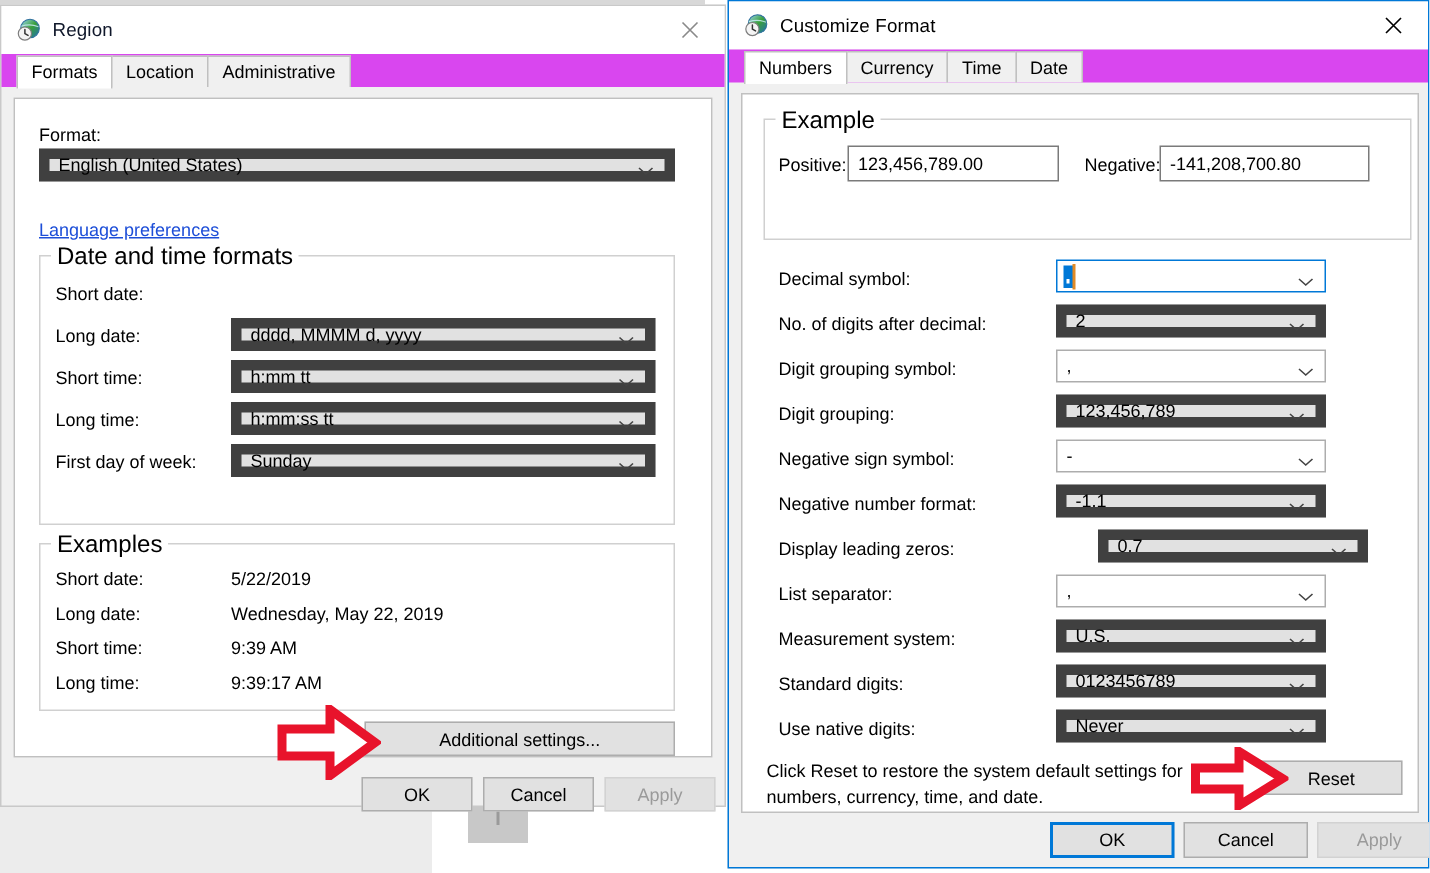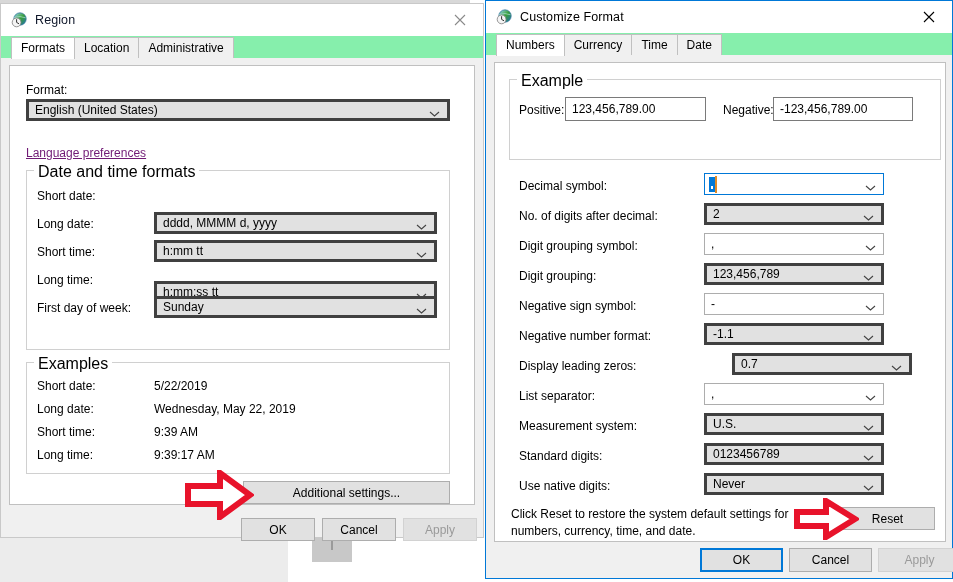--- a/index.html
+++ b/index.html
@@ -87,21 +87,21 @@
   }
   .win-close svg { display: block; }
 
   
   .tabstrip {
     position: relative;
     height: 21px;
     padding-left: 10px;
     display: flex;
     align-items: flex-end;
-    background: #86efac;
+    background: #d946ef;
   }
   .tab {
     box-sizing: border-box;
     height: 21px;
     padding: 0 9px;
     line-height: 20px;
     font-size: 12px;
     border: 1px solid #c0c0c0;
     border-bottom: none;
     background: #f0f0f0;
@@ -126,30 +126,30 @@
 
   
   .label {
     position: absolute;
     font-size: 12px;
     white-space: nowrap;
   }
   .linklabel {
     position: absolute;
     font-size: 12px;
-    color: #701a75;
+    color: #1d4ed8;
     text-decoration: underline;
     cursor: pointer;
     white-space: nowrap;
   }
   .combo {
     position: absolute;
     box-sizing: border-box;
     background: #e1e1e1;
-    border: 3px solid #404040;
+    border: 7px solid #404040;
     font-size: 12px;
     cursor: default;
   }
   .combo .cval {
     position: absolute;
     left: 6px; top: 50%;
     transform: translateY(-50%);
     white-space: nowrap;
   }
   .combo .carrow {
@@ -321,21 +321,21 @@
     <div class="combo" style="left:144px; top:174px; width:283px; height:22px;">
       <span class="cval">h:mm tt</span>
       <span class="carrow">
         <svg width="11" height="7" viewBox="0 0 11 7">
             <path d="M1 1.5 L5.5 5.5 L10 1.5" stroke="#444" stroke-width="1.1" fill="none"></path>
           </svg>
       </span>
     </div>
 
     <span class="label" style="left:27px; top:207px;">Long time:</span>
-    <div class="combo" style="left:144px; top:202px; width:283px; height:22px;margin-top:13px;">
+    <div class="combo" style="left:144px; top:202px; width:283px; height:22px;">
       <span class="cval">h:mm:ss tt</span>
       <span class="carrow">
         <svg width="11" height="7" viewBox="0 0 11 7">
             <path d="M1 1.5 L5.5 5.5 L10 1.5" stroke="#444" stroke-width="1.1" fill="none"></path>
           </svg>
       </span>
     </div>
 
     <span class="label" style="left:27px; top:235px;">First day of week:</span>
     <div class="combo" style="left:144px; top:230px; width:283px; height:22px;">
@@ -408,21 +408,21 @@
     <div class="groupbox" style="left:14px; top:16px; width:432px; height:81px;"></div>
     <span class="groupbox-title" style="left:22px; top:9px;">Example</span>
 
     <span class="label" style="left:24px; top:40px;">Positive:</span>
     <div class="textbox" style="left:70px; top:34px; width:141px; height:24px;">
       <span>123,456,789.00</span>
     </div>
 
     <span class="label" style="left:228px; top:40px;">Negative:</span>
     <div class="textbox" style="left:278px; top:34px; width:140px; height:24px;">
-      <span>-123,456,789.00</span>
+      <span>-141,208,700.80</span>
     </div>
 
     <span class="label" style="left:24px; top:116px;">Decimal symbol:</span>
     <div class="combo focused" style="left:209px; top:110px; width:180px; height:22px;">
       <span class="sel-caret"></span>
       <span class="sel-caret-dot"></span>
       <span class="sel-bar"></span>
       <span class="carrow">
         <svg width="11" height="7" viewBox="0 0 11 7">
             <path d="M1 1.5 L5.5 5.5 L10 1.5" stroke="#444" stroke-width="1.1" fill="none"></path>

